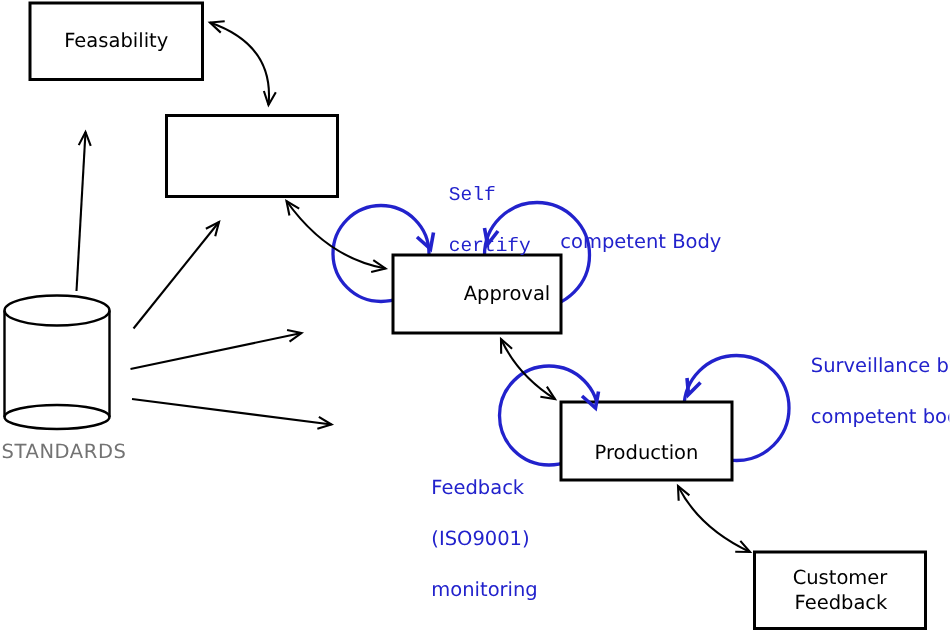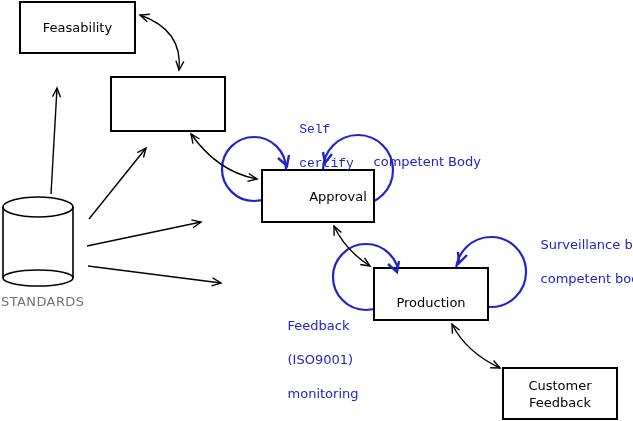--- a/index.html
+++ b/index.html
@@ -82,21 +82,21 @@
       <path d="M278,158 L287,166 L289,155"></path>
       <path d="M323,152 L325,163 L332,154"></path>
       <path d="M388,264 L397,272 L399,261"></path>
       <path d="M458,252 L459,263 L467,255"></path>
     </g>
   </svg>
 
   <div class="box-label" style="left:20px;  top:2px;   width:115px; height:51px;">Feasability</div>
   <div class="box-label" style="left:262px; top:170px; width:112px; height:52px;padding-left:20px;">Approval</div>
   <div class="box-label" style="left:374px; top:276px; width:114px; height:52px;">Production</div>
-  <div class="box-label" style="left:503px; top:368px; width:114px; height:51px;">
+  <div class="box-label" style="left:503px; top:368px; width:114px; height:51px;text-align:right;">
     <span>
       <span>Customer</span><br>
       <span>Feedback</span>
     </span>
   </div>
 
   <div class="store-label">STANDARDS</div>
 
   <div class="annotation" style="left:268px; top:104px;font-family:Liberation Mono, monospace;">
     <span>Self</span><br>

